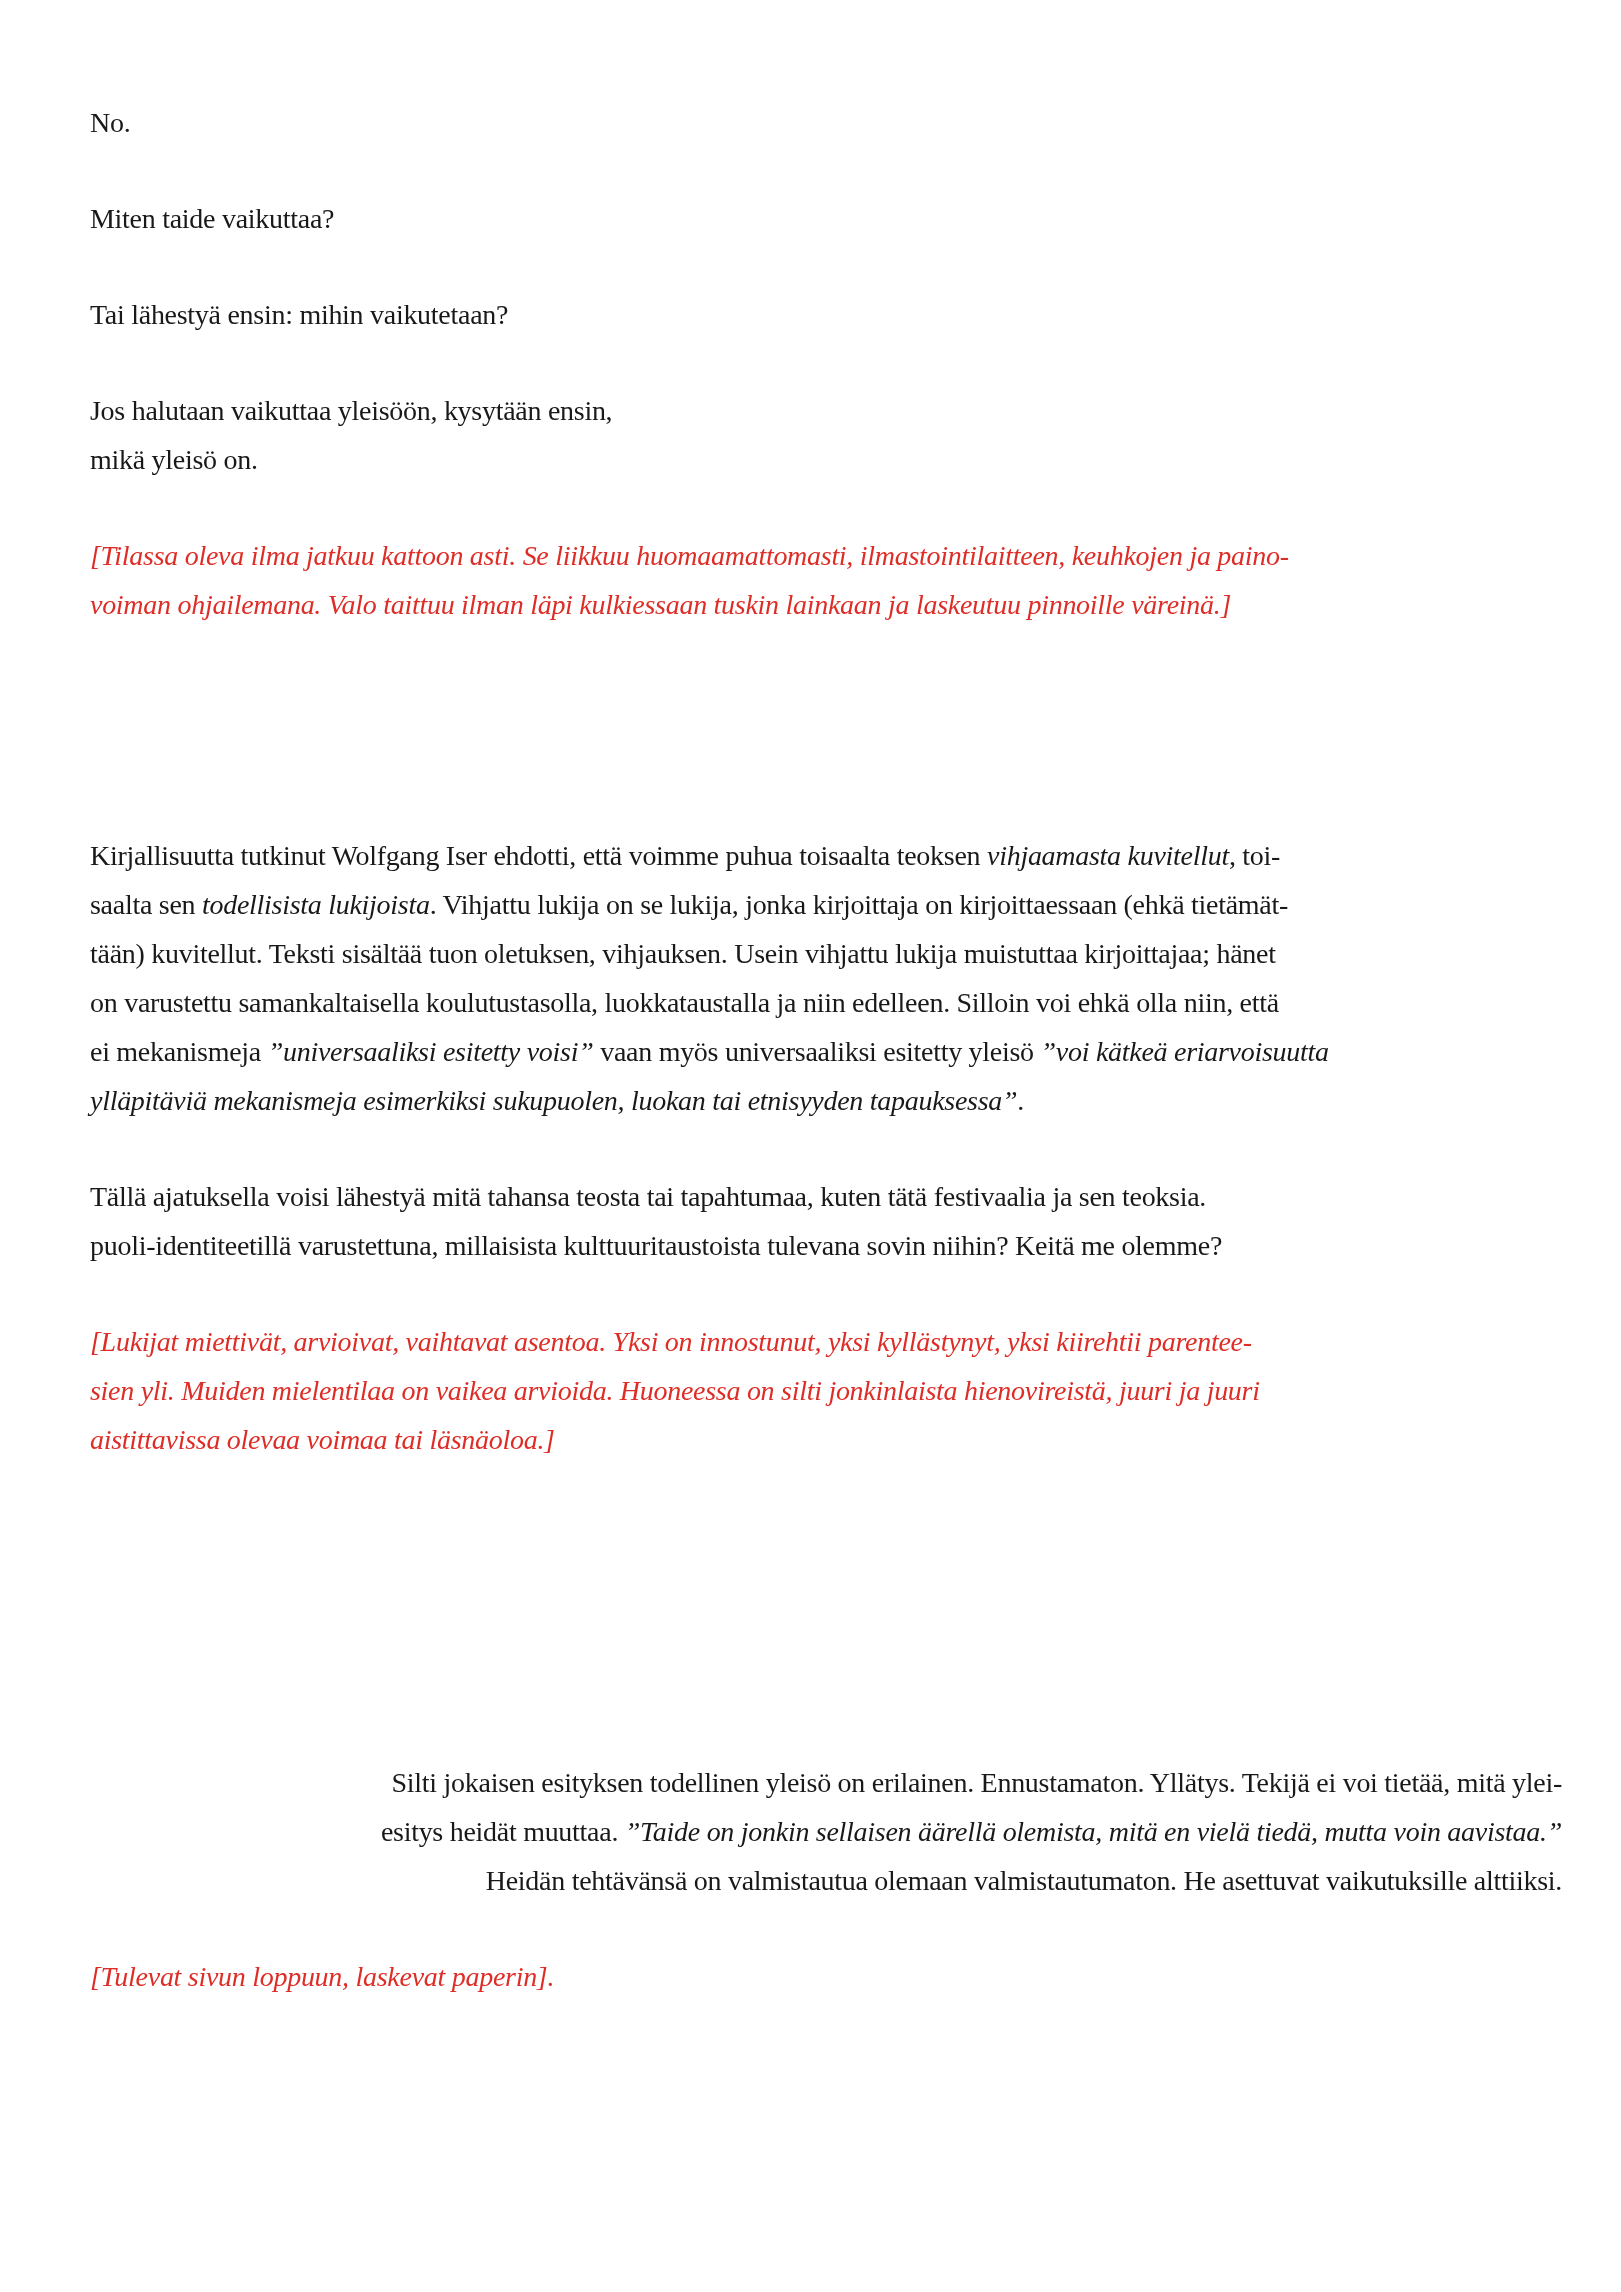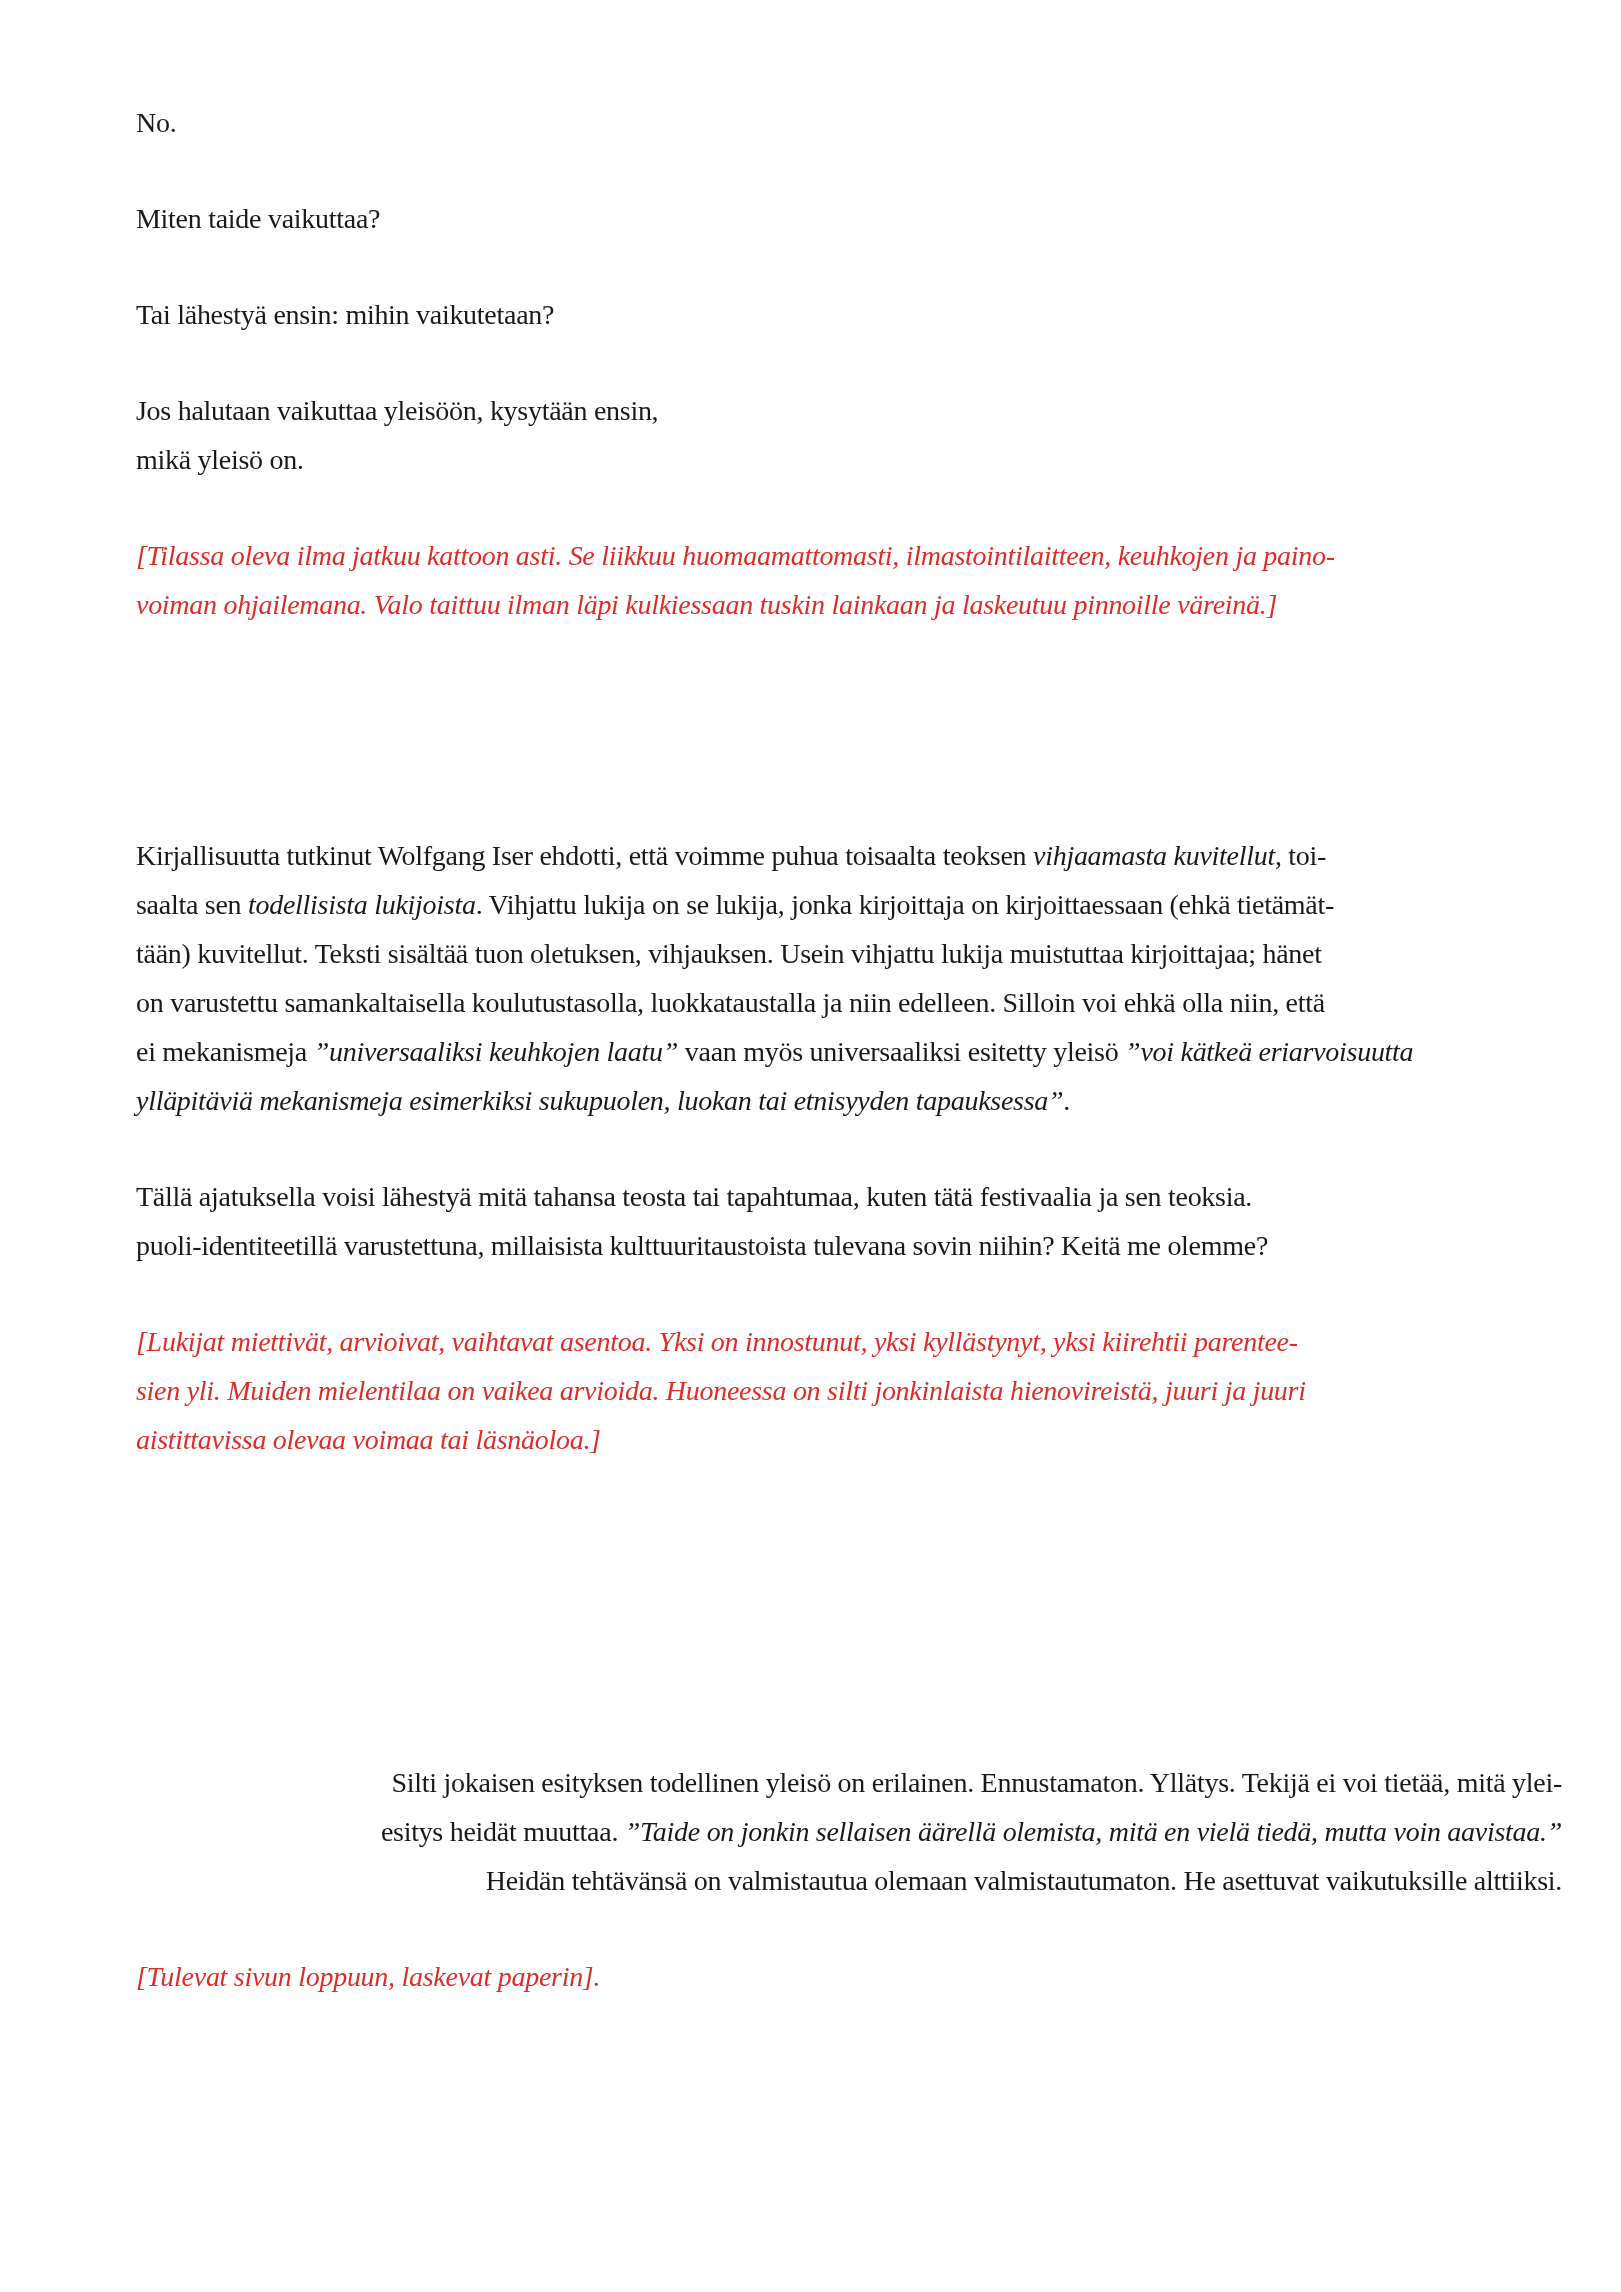--- a/index.html
+++ b/index.html
@@ -29,21 +29,20 @@
   }
   .block.gap-xl {
     margin-top: 202px;
   }
   .block.gap-xxl {
     margin-top: 294px;
     text-align: right;
   }
   .line {
     white-space: nowrap;
-    margin-left: 46px;
   }
   .red {
     color: var(--red, #de2d26);
     font-style: italic;
   }
   em {
     font-style: italic;
   }
   span, em {
     font-kerning: normal;
@@ -69,21 +68,21 @@
       </div>
     <div class="block red">
         <div class="line"><span>[Tilassa oleva ilma jatkuu kattoon asti. Se liikkuu huomaamattomasti, ilmastointilaitteen, keuhkojen ja paino-</span></div>
         <div class="line"><span>voiman ohjailemana. Valo taittuu ilman läpi kulkiessaan tuskin lainkaan ja laskeutuu pinnoille väreinä.]</span></div>
       </div>
     <div class="block gap-xl">
         <div class="line"><span>Kirjallisuutta tutkinut Wolfgang Iser ehdotti, että voimme puhua toisaalta teoksen </span><em>vihjaamasta kuvitellut</em><span>, toi-</span></div>
         <div class="line"><span>saalta sen </span><em>todellisista lukijoista</em><span>. Vihjattu lukija on se lukija, jonka kirjoittaja on kirjoittaessaan (ehkä tietämät-</span></div>
         <div class="line"><span>tään) kuvitellut. Teksti sisältää tuon oletuksen, vihjauksen. Usein vihjattu lukija muistuttaa kirjoittajaa; hänet</span></div>
         <div class="line"><span>on varustettu samankaltaisella koulutustasolla, luokkataustalla ja niin edelleen. Silloin voi ehkä olla niin, että</span></div>
-        <div class="line"><span>ei mekanismeja </span><em>”universaaliksi keuhkojen laatu”</em><span> vaan myös universaaliksi esitetty yleisö </span><em>”voi kätkeä eriarvoisuutta</em></div>
+        <div class="line"><span>ei mekanismeja </span><em>”universaaliksi esitetty voisi”</em><span> vaan myös universaaliksi esitetty yleisö </span><em>”voi kätkeä eriarvoisuutta</em></div>
         <div class="line"><em>ylläpitäviä mekanismeja esimerkiksi sukupuolen, luokan tai etnisyyden tapauksessa”</em><span>.</span></div>
       </div>
     <div class="block">
         <div class="line"><span>Tällä ajatuksella voisi lähestyä mitä tahansa teosta tai tapahtumaa, kuten tätä festivaalia ja sen teoksia.</span></div>
         <div class="line"><span>puoli-identiteetillä varustettuna, millaisista kulttuuritaustoista tulevana sovin niihin? Keitä me olemme?</span></div>
       </div>
     <div class="block red">
         <div class="line"><span>[Lukijat miettivät, arvioivat, vaihtavat asentoa. Yksi on innostunut, yksi kyllästynyt, yksi kiirehtii parentee-</span></div>
         <div class="line"><span>sien yli. Muiden mielentilaa on vaikea arvioida. Huoneessa on silti jonkinlaista hienovireistä, juuri ja juuri</span></div>
         <div class="line"><span>aistittavissa olevaa voimaa tai läsnäoloa.]</span></div>

